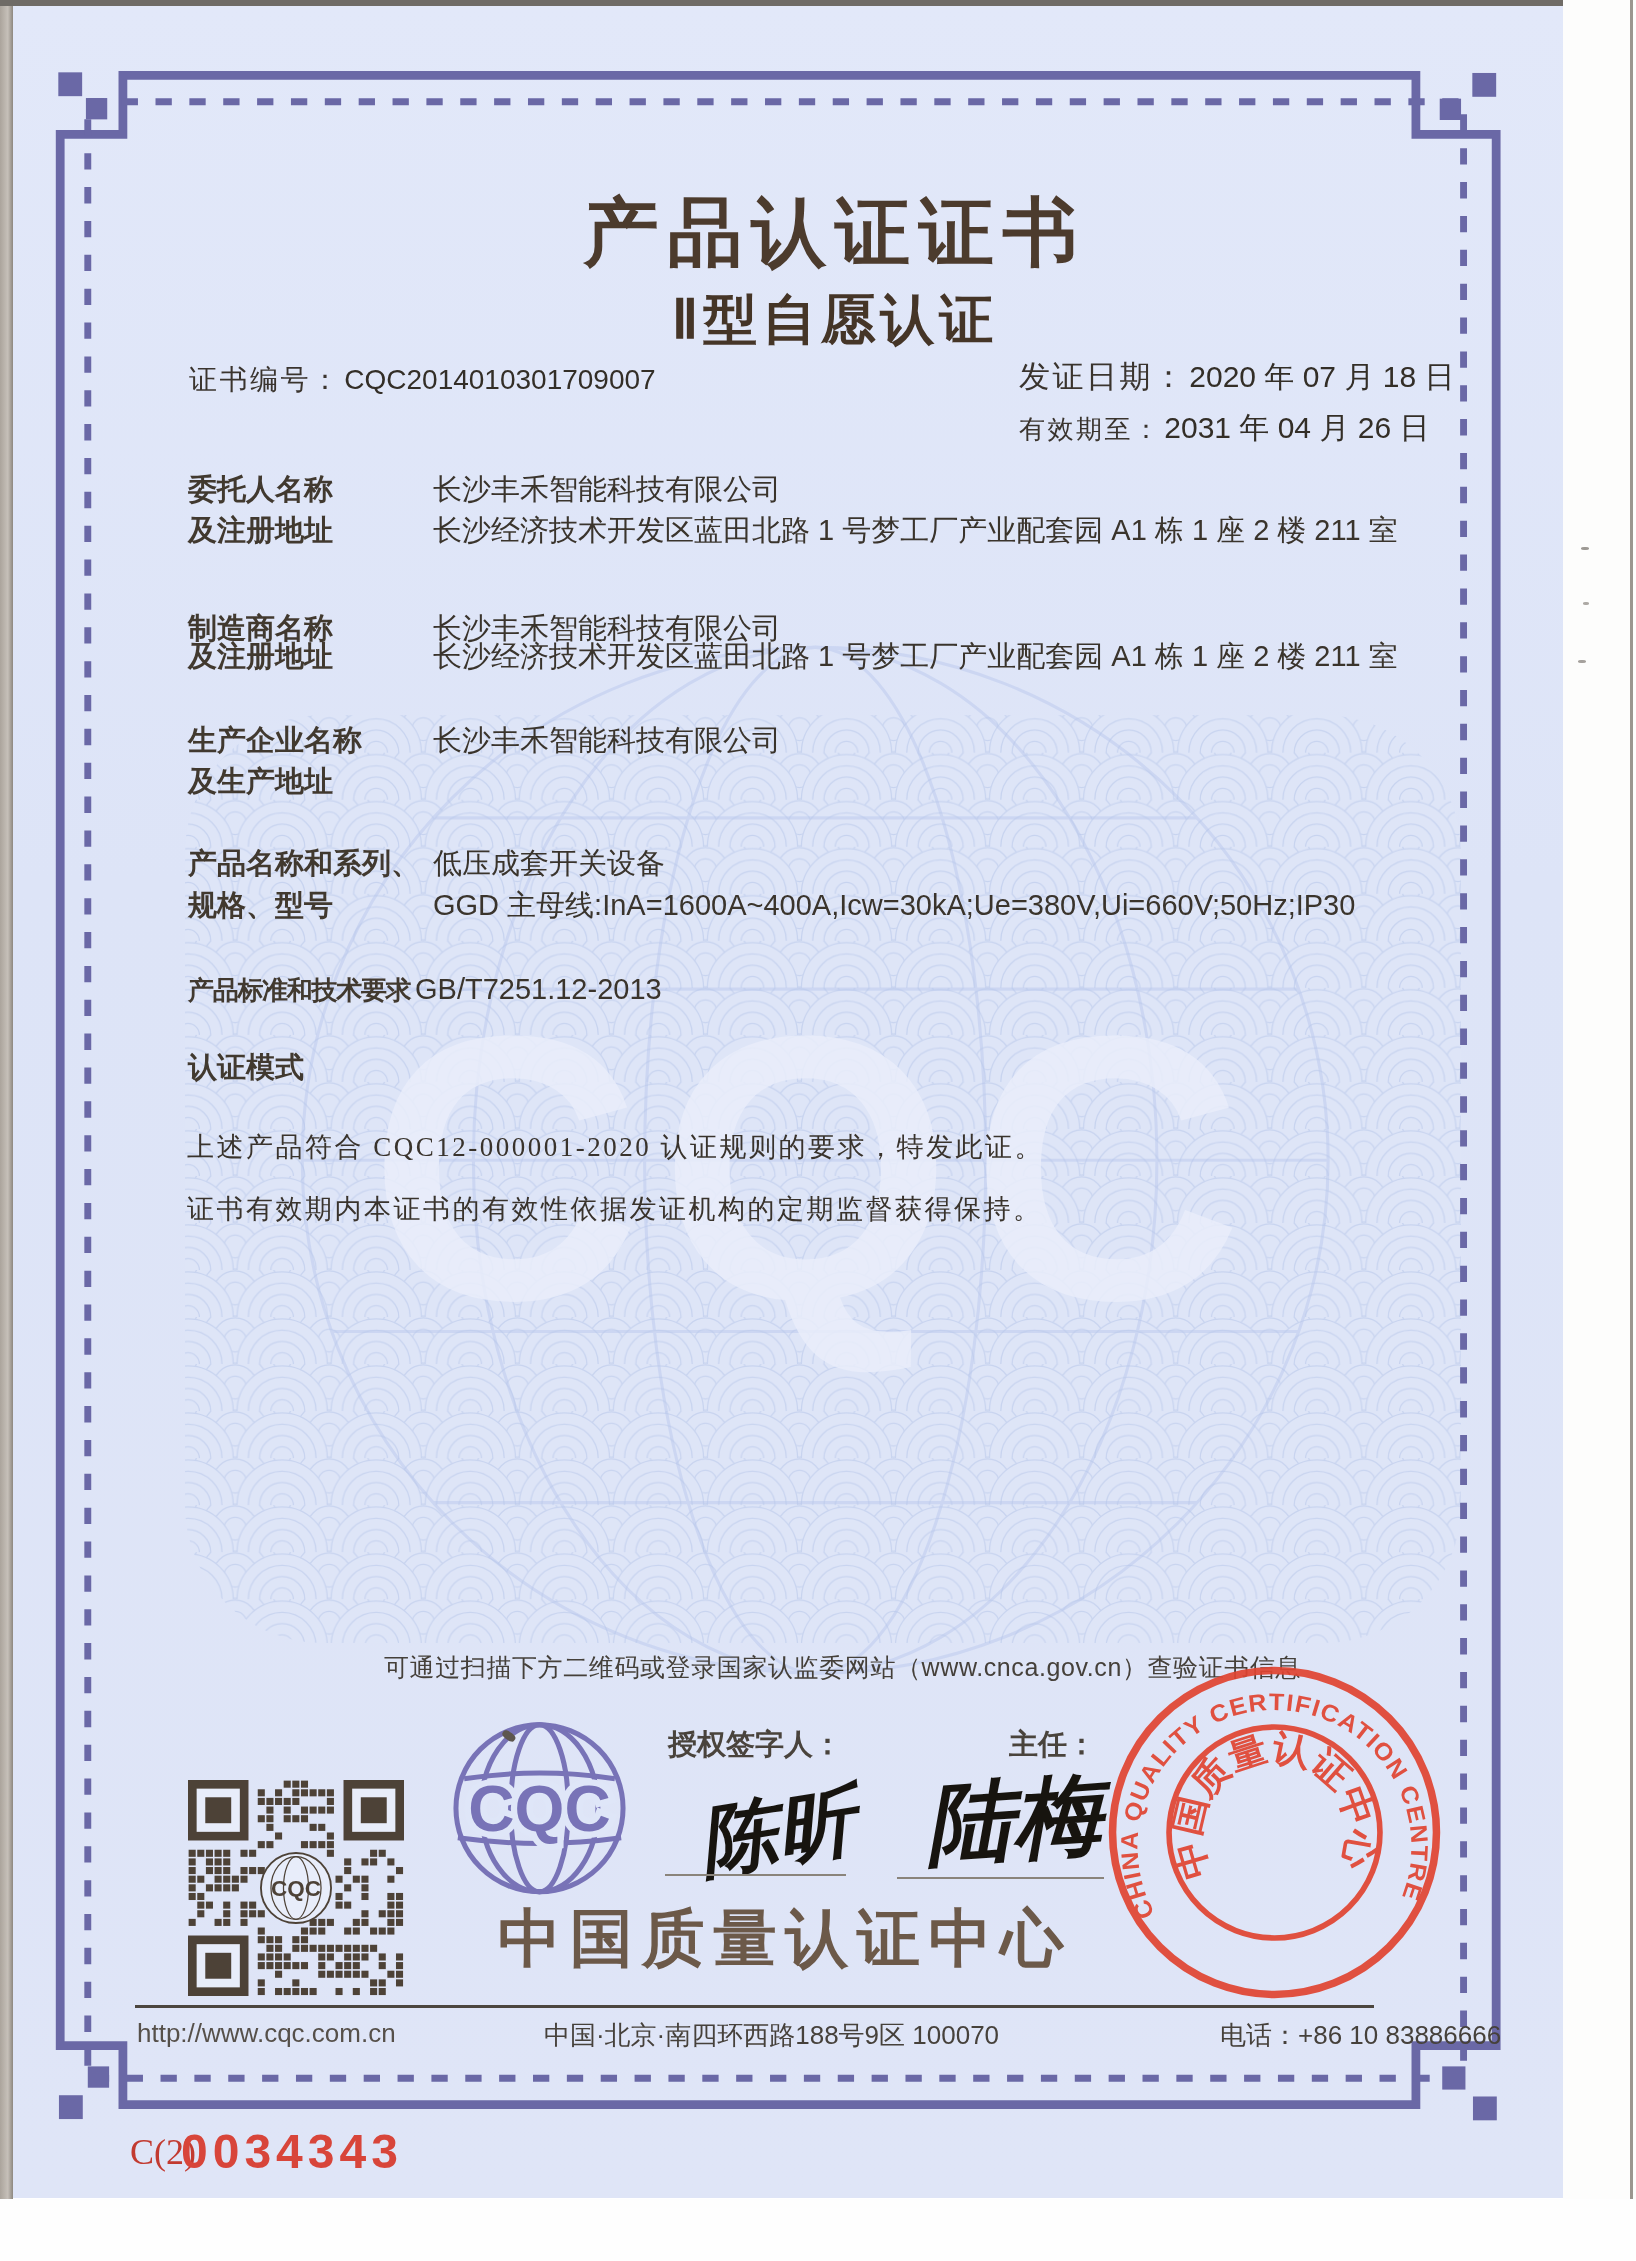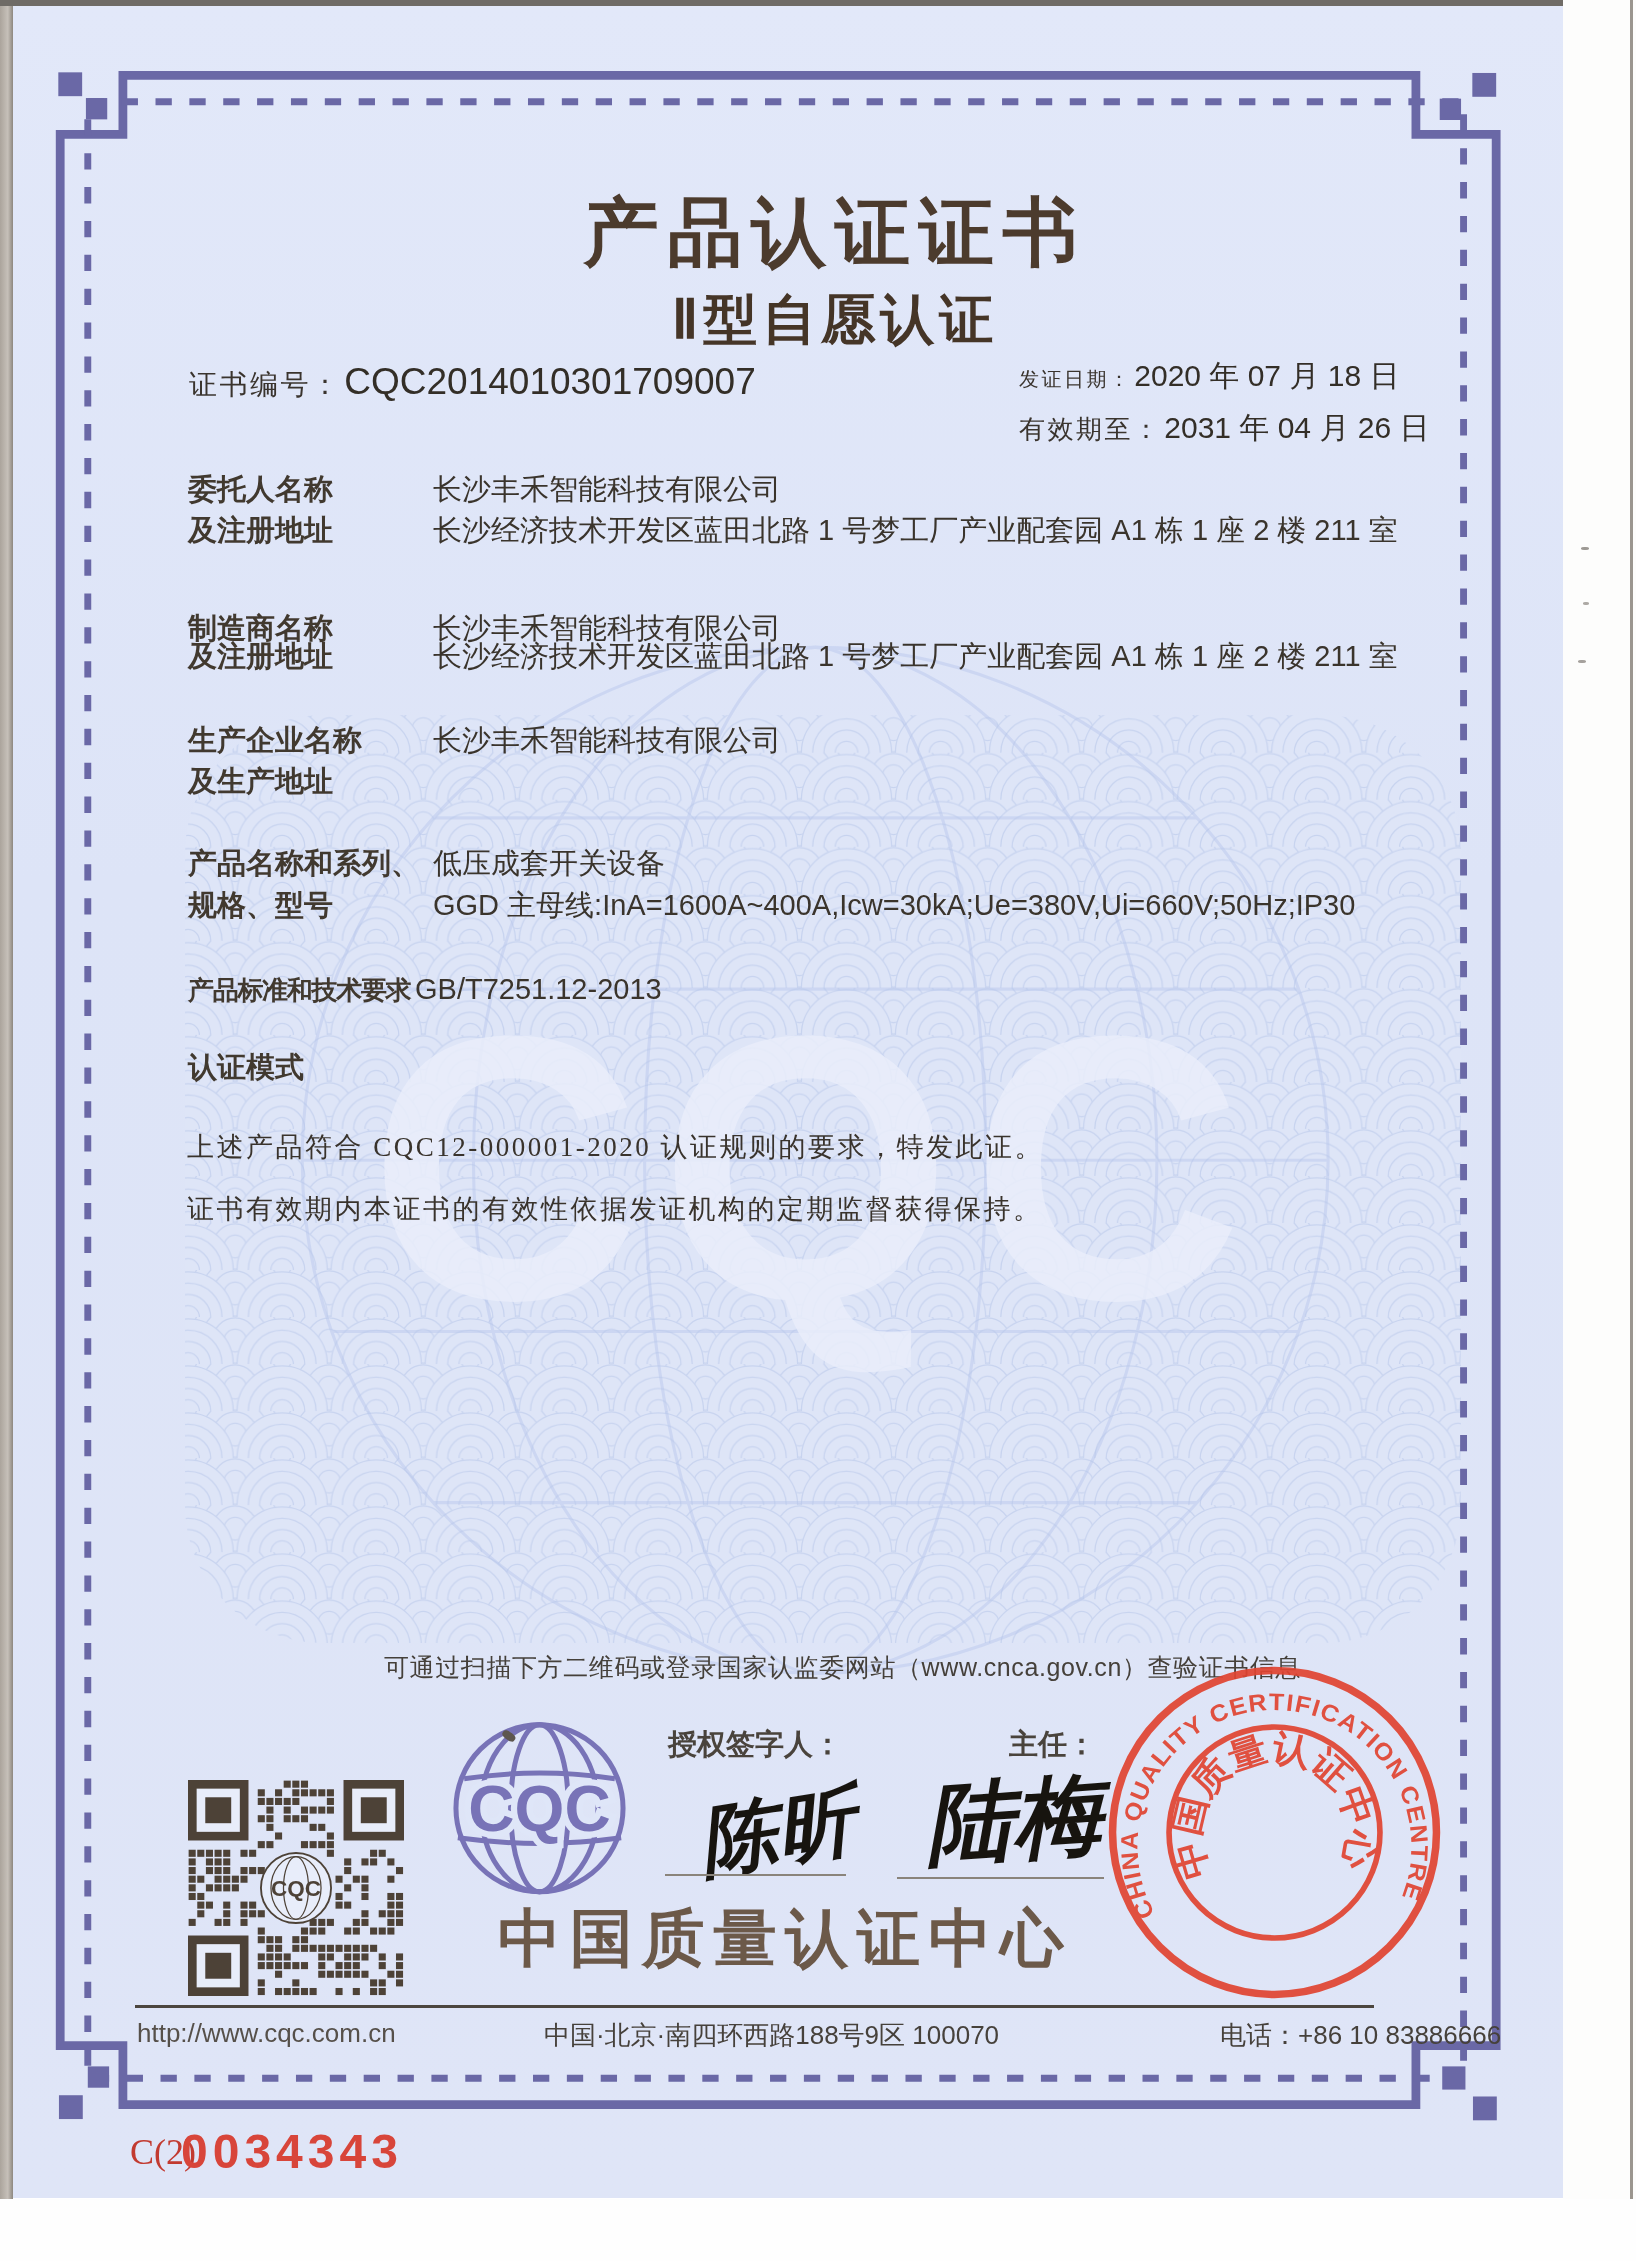--- a/index.html
+++ b/index.html
@@ -109,25 +109,25 @@
   </g>
 </svg>
 
 <div class="abs serif" style="left:0;top:183px;width:1574px;text-align:center;font-size:75px;
      font-weight:bold;letter-spacing:8.8px;color:#4c3b2d">产品认证证书</div>
 <div class="abs serif" style="left:0;top:284px;width:1574px;text-align:center;font-size:54px;
      font-weight:bold;letter-spacing:5px;color:#453527">Ⅱ型自愿认证</div>
 
 <div class="abs" style="left:189px;top:361px">
   <span class="kai" style="font-size:28px;letter-spacing:2.5px">证书编号：</span>
-  <span class="sans" style="font-size:37px;color:#332e27">CQC2014010301709007</span>
+  <span class="sans" style="font-size:28px;color:#332e27">CQC2014010301709007</span>
 </div>
 
 <div class="abs" style="left:1019px;top:356px">
-  <span class="kai" style="font-size:20px;letter-spacing:2.5px">发证日期：</span>
+  <span class="kai" style="font-size:31px;letter-spacing:2.5px">发证日期：</span>
   <span class="sans" style="font-size:30px;color:#332e27">2020 年 07 月 18 日</span>
 </div>
 <div class="abs" style="left:1019px;top:408px">
   <span class="kai" style="font-size:26px;letter-spacing:2.5px">有效期至：</span>
   <span class="sans" style="font-size:30px;color:#332e27">2031 年 04 月 26 日</span>
 </div>
 
 <div class="frow" style="top:470px">
   <div class="fl">委托人名称</div>
   <div class="fv">长沙丰禾智能科技有限公司</div>

